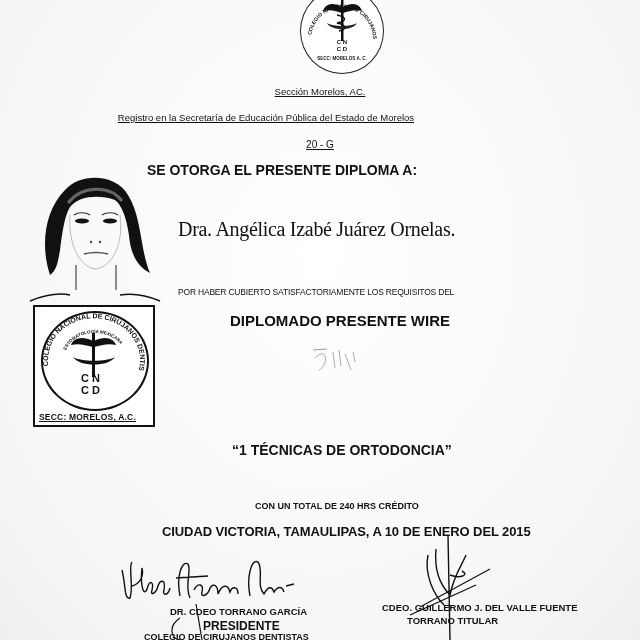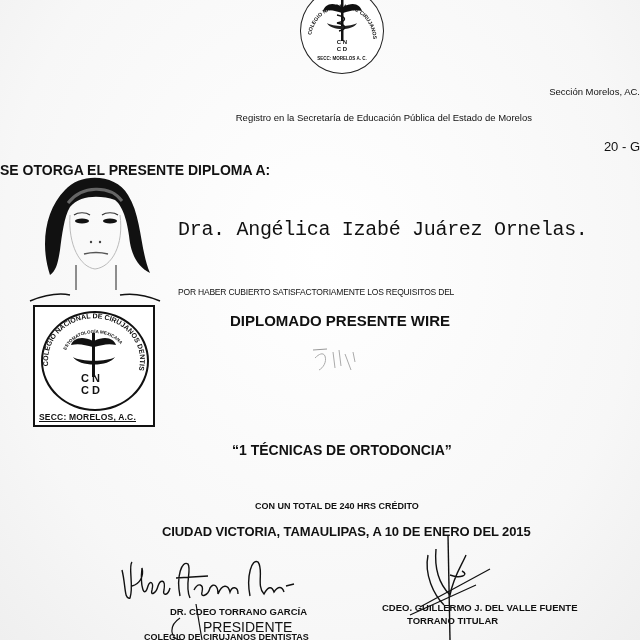--- a/index.html
+++ b/index.html
@@ -8,39 +8,39 @@
     background: #fbfbfb;
     position: relative;
     font-family: "Liberation Sans", "DejaVu Sans", sans-serif;
     color: #111;
   }
   .page {
     position: absolute; left: 0; top: 0; width: 640px; height: 640px;
     background: radial-gradient(ellipse at 50% 40%, #ffffff 0%, #f7f7f7 70%, #efefef 100%);
   }
   .abs { position: absolute; }
-  .center-text { text-align: right; white-space: nowrap; }
+  .center-text { text-align: center; white-space: nowrap; text-decoration: underline; }
 
   
   .top-seal {
     left: 300px; top: -12px; width: 82px; height: 84px;
     border-radius: 50%;
     border: 1.5px solid #222;
     background: #fff;
   }
   .seal-inner-small {
     position: absolute; left: 0; right: 0; text-align: center;
     font-size: 4.5px; font-weight: bold; color:#111;
   }
 
   .line1 { left: 0; width: 640px; top: 86px; font-size: 9.5px; }
   .line2 { left: 0; width: 532px; top: 112px; font-size: 9.5px; }
-  .line3 { left: 0; width: 640px; top: 139px; font-size: 13px; }
-  .line4 { left: 105px; width: 564px; top: 162px; font-size: 14px; font-weight: bold; }
-  .recipient { left: 178px; top: 218px; font-size: 20px; font-family: Liberation Mono, monospace; letter-spacing: -0.3px; }
+  .line3 { left: 0; width: 640px; top: 139px; font-size: 10px; }
+  .line4 { left: 105px; width: 564px; top: 162px; font-size: 14px; font-weight: bold; text-align:center; }
+  .recipient { left: 178px; top: 218px; font-size: 20px; font-family: Liberation Serif, serif; letter-spacing: -0.3px; }
   .reason { left: 178px; top: 287px; font-size: 8.5px; font-weight: normal; letter-spacing: -0.2px; }
   .course { left: 230px; top: 312px; font-size: 15px; font-weight: bold; }
   .faded-sig { left: 305px; top: 344px; width: 60px; height: 30px; }
   .topic { left: 232px; top: 442px; font-size: 14px; font-weight: bold; }
   .hours { left: 255px; top: 501px; font-size: 9px; font-weight: bold; }
   .place-date { left: 162px; top: 524px; font-size: 13px; font-weight: bold; letter-spacing: -0.1px; }
 
   
   .photo { left: 20px; top: 155px; width: 145px; height: 150px; }
   
@@ -53,21 +53,21 @@
     border-radius: 50%; border: 2px solid #111;
   }
   .stamp-foot {
     position: absolute; left: 4px; bottom: 3px; font-size: 8.5px; font-weight: bold; letter-spacing: 0.2px;
     text-decoration: underline;
     margin-top: 46px;
   }
 
   
   .sig1-name { left: 170px; top: 606px; font-size: 9.5px; font-weight: bold; }
-  .sig1-role { left: 203px; top: 619px; font-size: 14px; font-weight: normal; }
+  .sig1-role { left: 203px; top: 619px; font-size: 12px; font-weight: bold; }
   .sig1-org { left: 144px; top: 632px; font-size: 9px; font-weight: bold; }
   .sig2-name { left: 382px; top: 602px; font-size: 9.5px; font-weight: bold; }
   .sig2-role { left: 407px; top: 615px; font-size: 9.5px; font-weight: bold; }
   .sig-svg { position: absolute; }
 </style>
 </head>
 <body>
 
 <div class="page">
 

